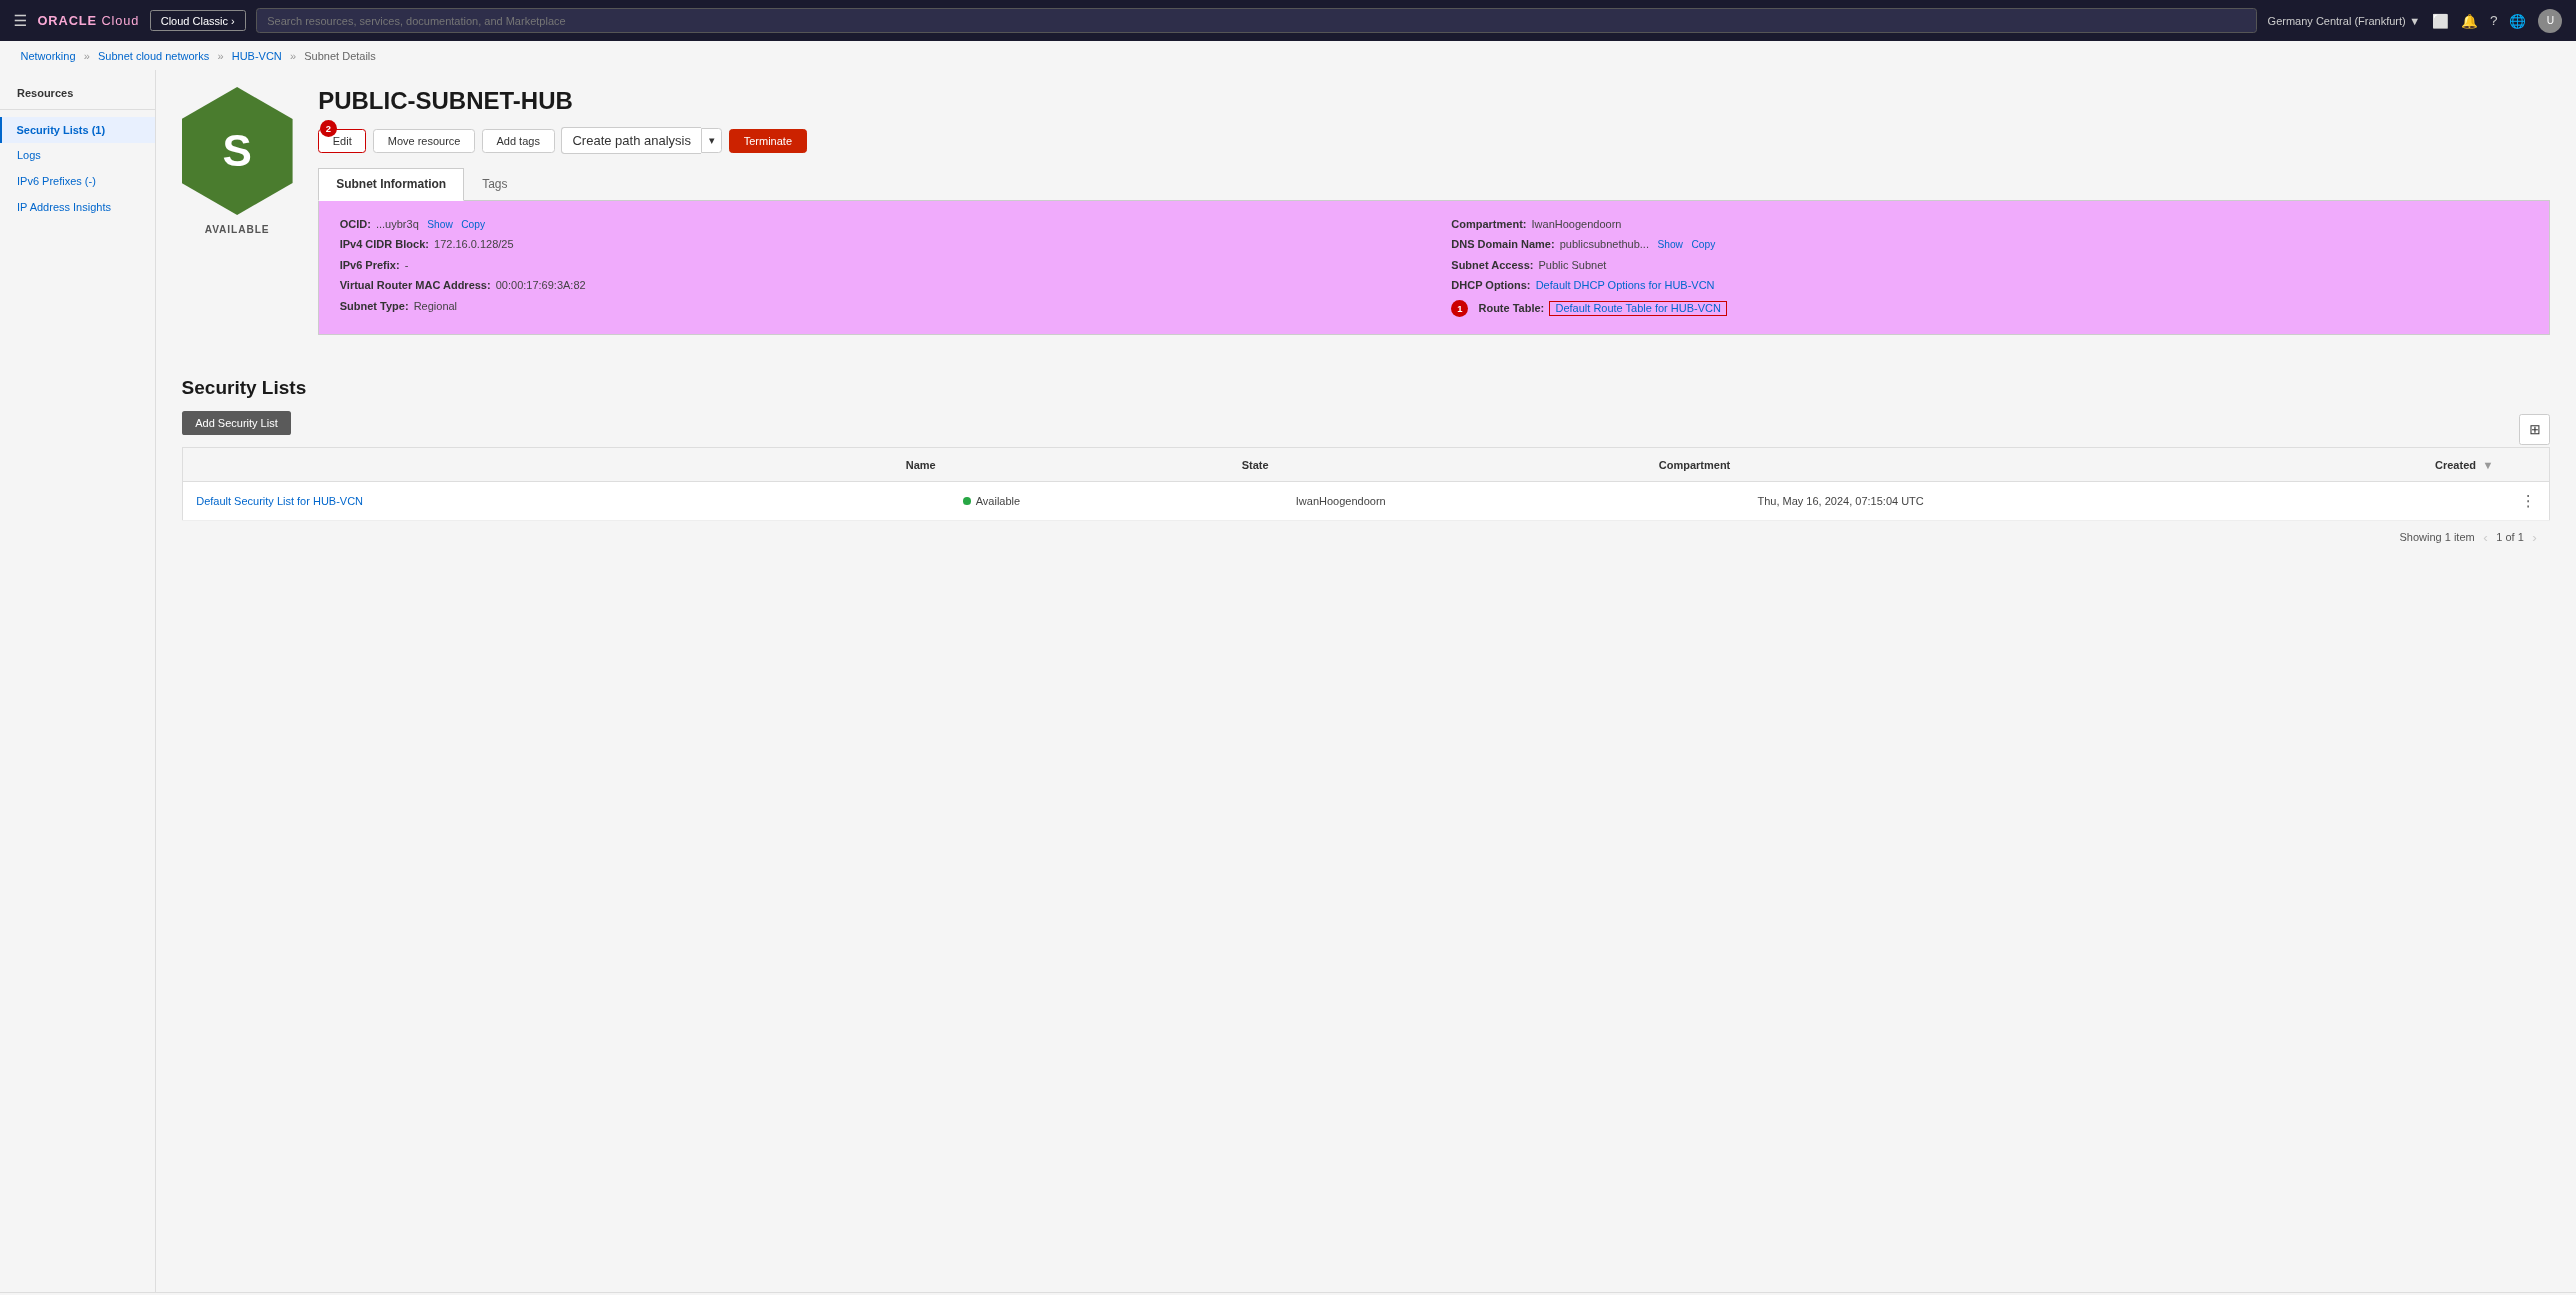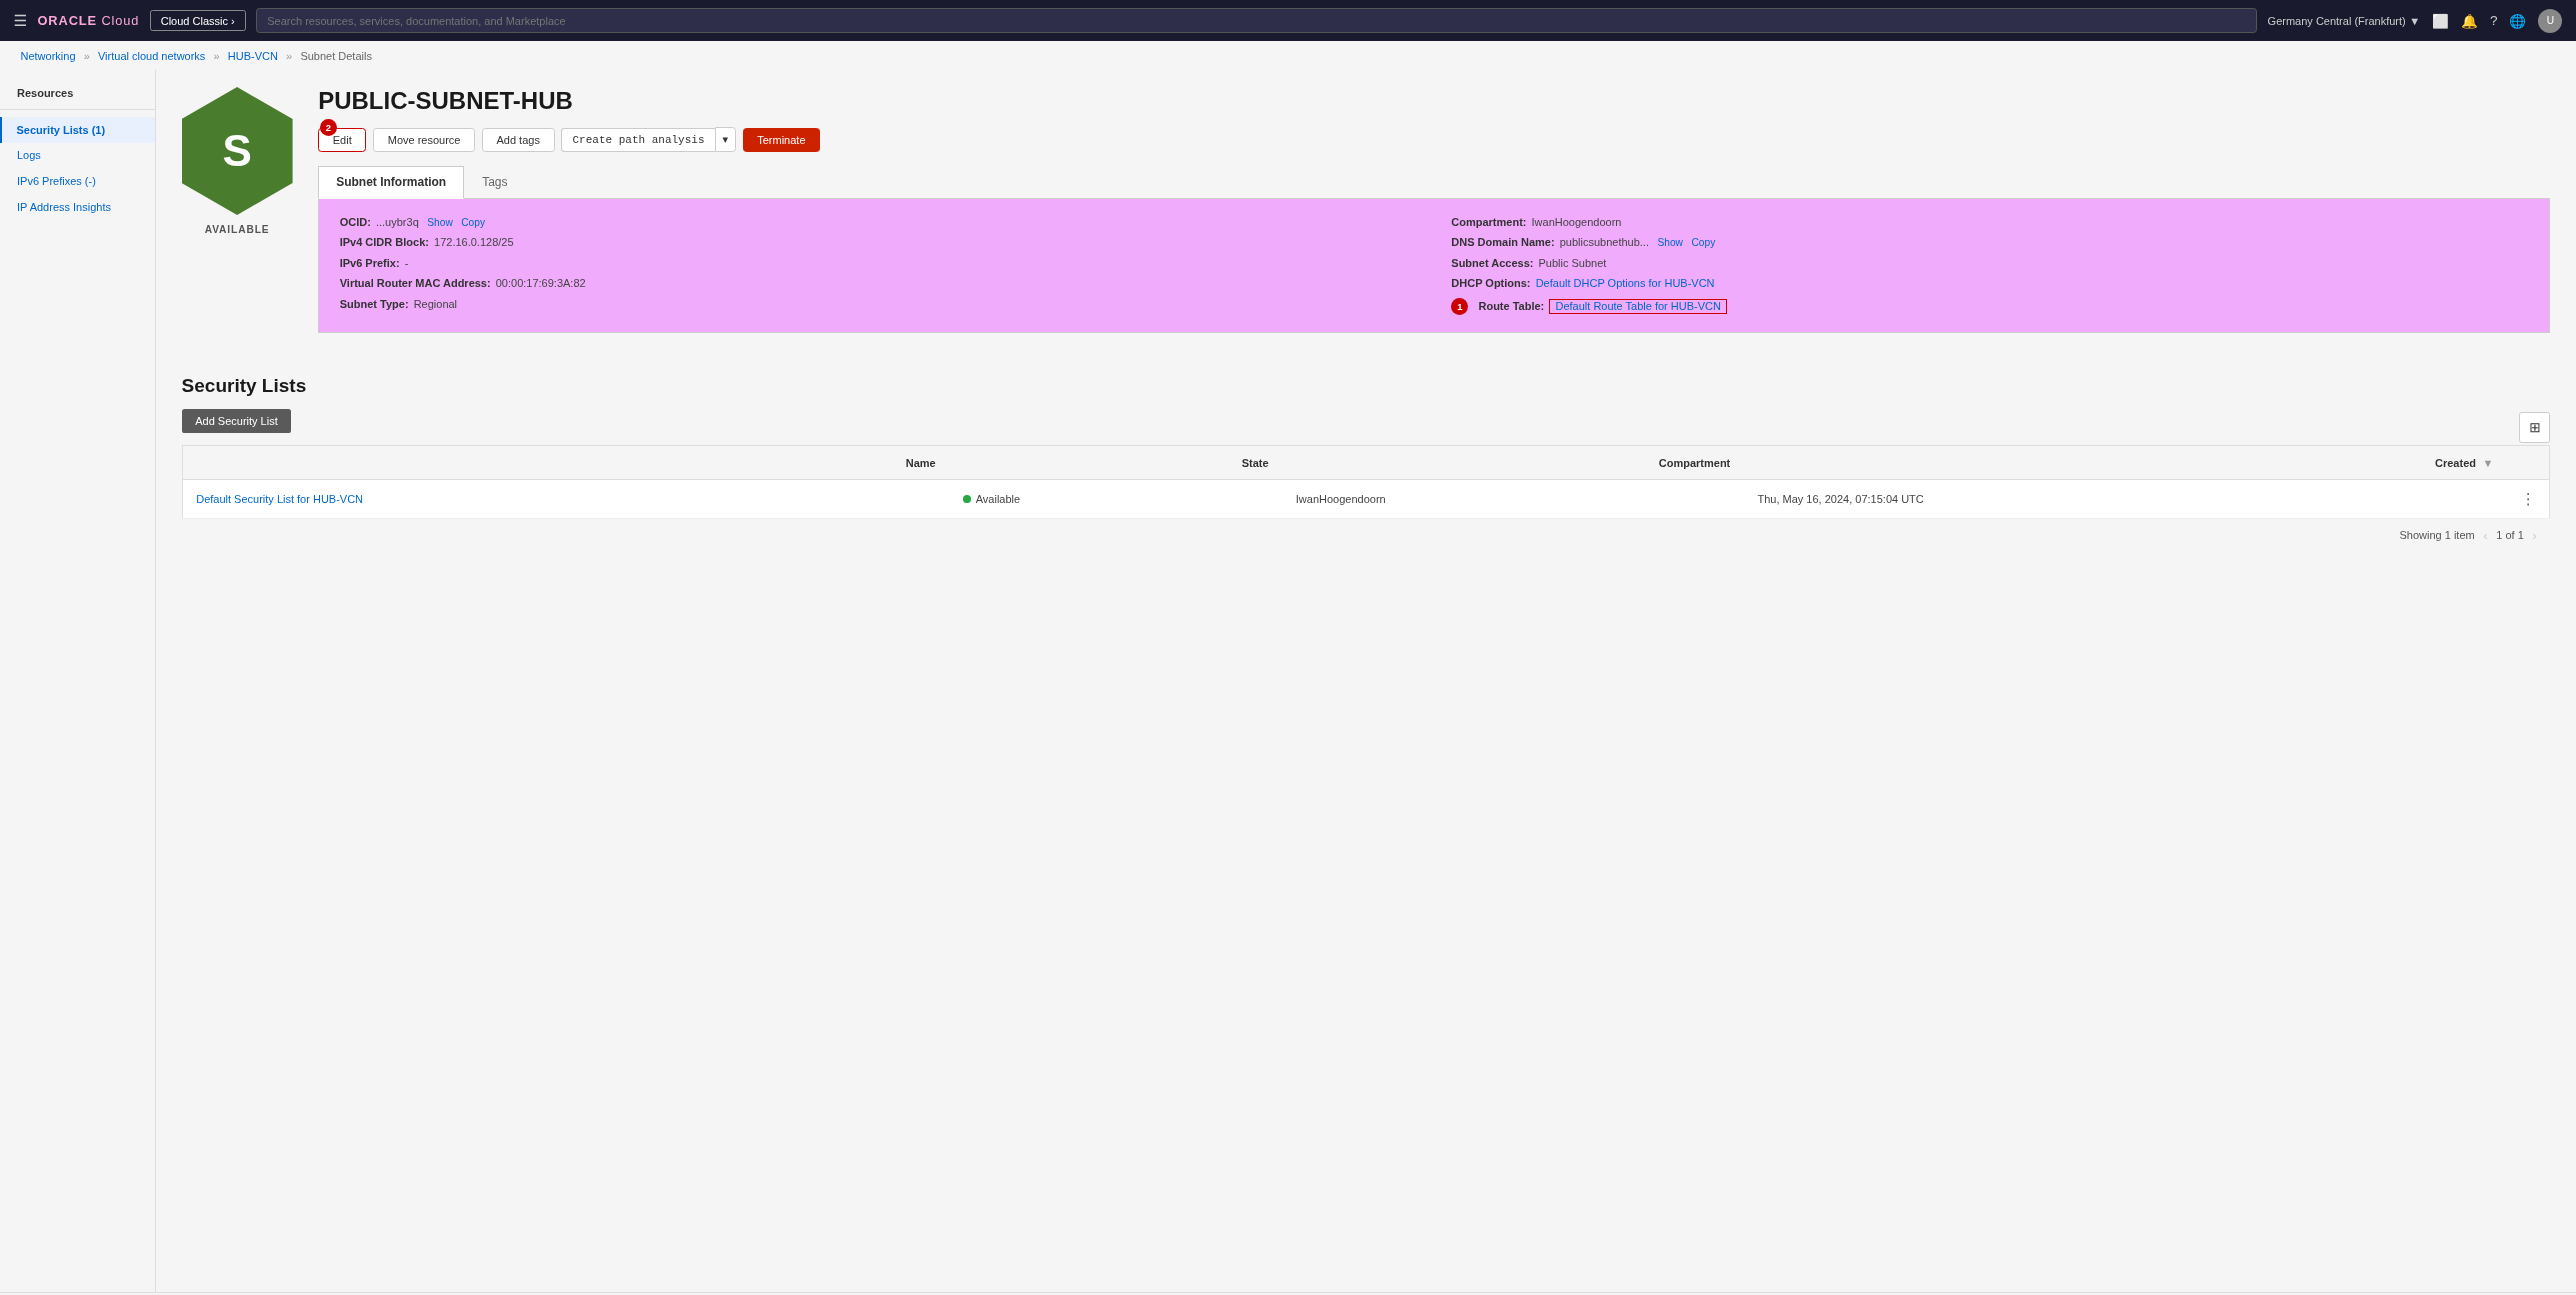--- a/index.html
+++ b/index.html
@@ -163,28 +163,27 @@
     .btn-danger {
       background: #cc2200;
       color: #fff;
       border: 0.9px solid #cc2200;
     }
     .btn-split {
       display: flex; align-items: center; gap: 0;
     }
     .btn-split .main-part {
       padding: 5.1px 10.2px;
-      font-size: 11px;
+      font-size: 13px;
       cursor: pointer;
       border: 0.9px solid #ccc;
       background: #fff;
       color: #333;
       border-right: none;
       border-radius: 3.4px 0 0 3.4px;
-      font-family: Liberation Mono, monospace;
     }
     .btn-split .arrow-part {
       padding: 5.1px 6.8px;
       font-size: 11px;
       cursor: pointer;
       border: 0.9px solid #ccc;
       background: #fff;
       color: #333;
       border-radius: 0 3.4px 3.4px 0;
     }
@@ -401,21 +400,21 @@
     <span class="icon-btn">🔔</span>
     <span class="icon-btn">?</span>
     <span class="icon-btn">🌐</span>
     <div class="avatar">U</div>
   </div>
 </nav>
 
 <div class="breadcrumb">
   <a href="#">Networking</a>
   <span class="sep">»</span>
-  <a href="#">Virtual cloud networks</a>
+  <a href="#">Subnet cloud networks</a>
   <span class="sep">»</span>
   <a href="#">HUB-VCN</a>
   <span class="sep">»</span>
   <span>Subnet Details</span>
 </div>
 
 <div class="main-container">
 
   <aside class="sidebar">
     <div class="resources-title">Resources</div>

